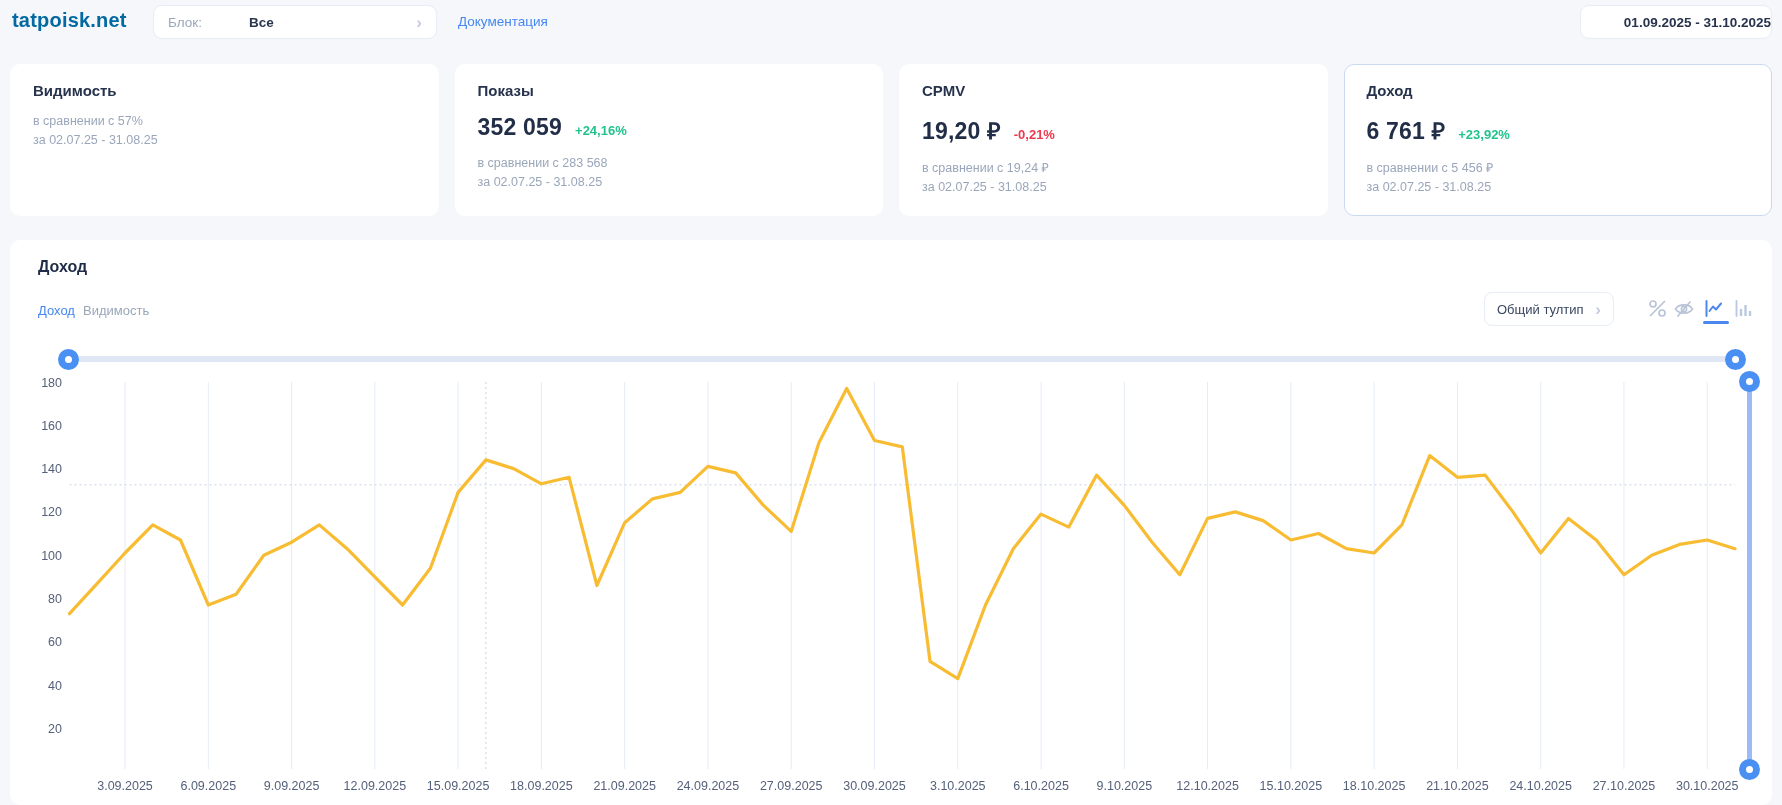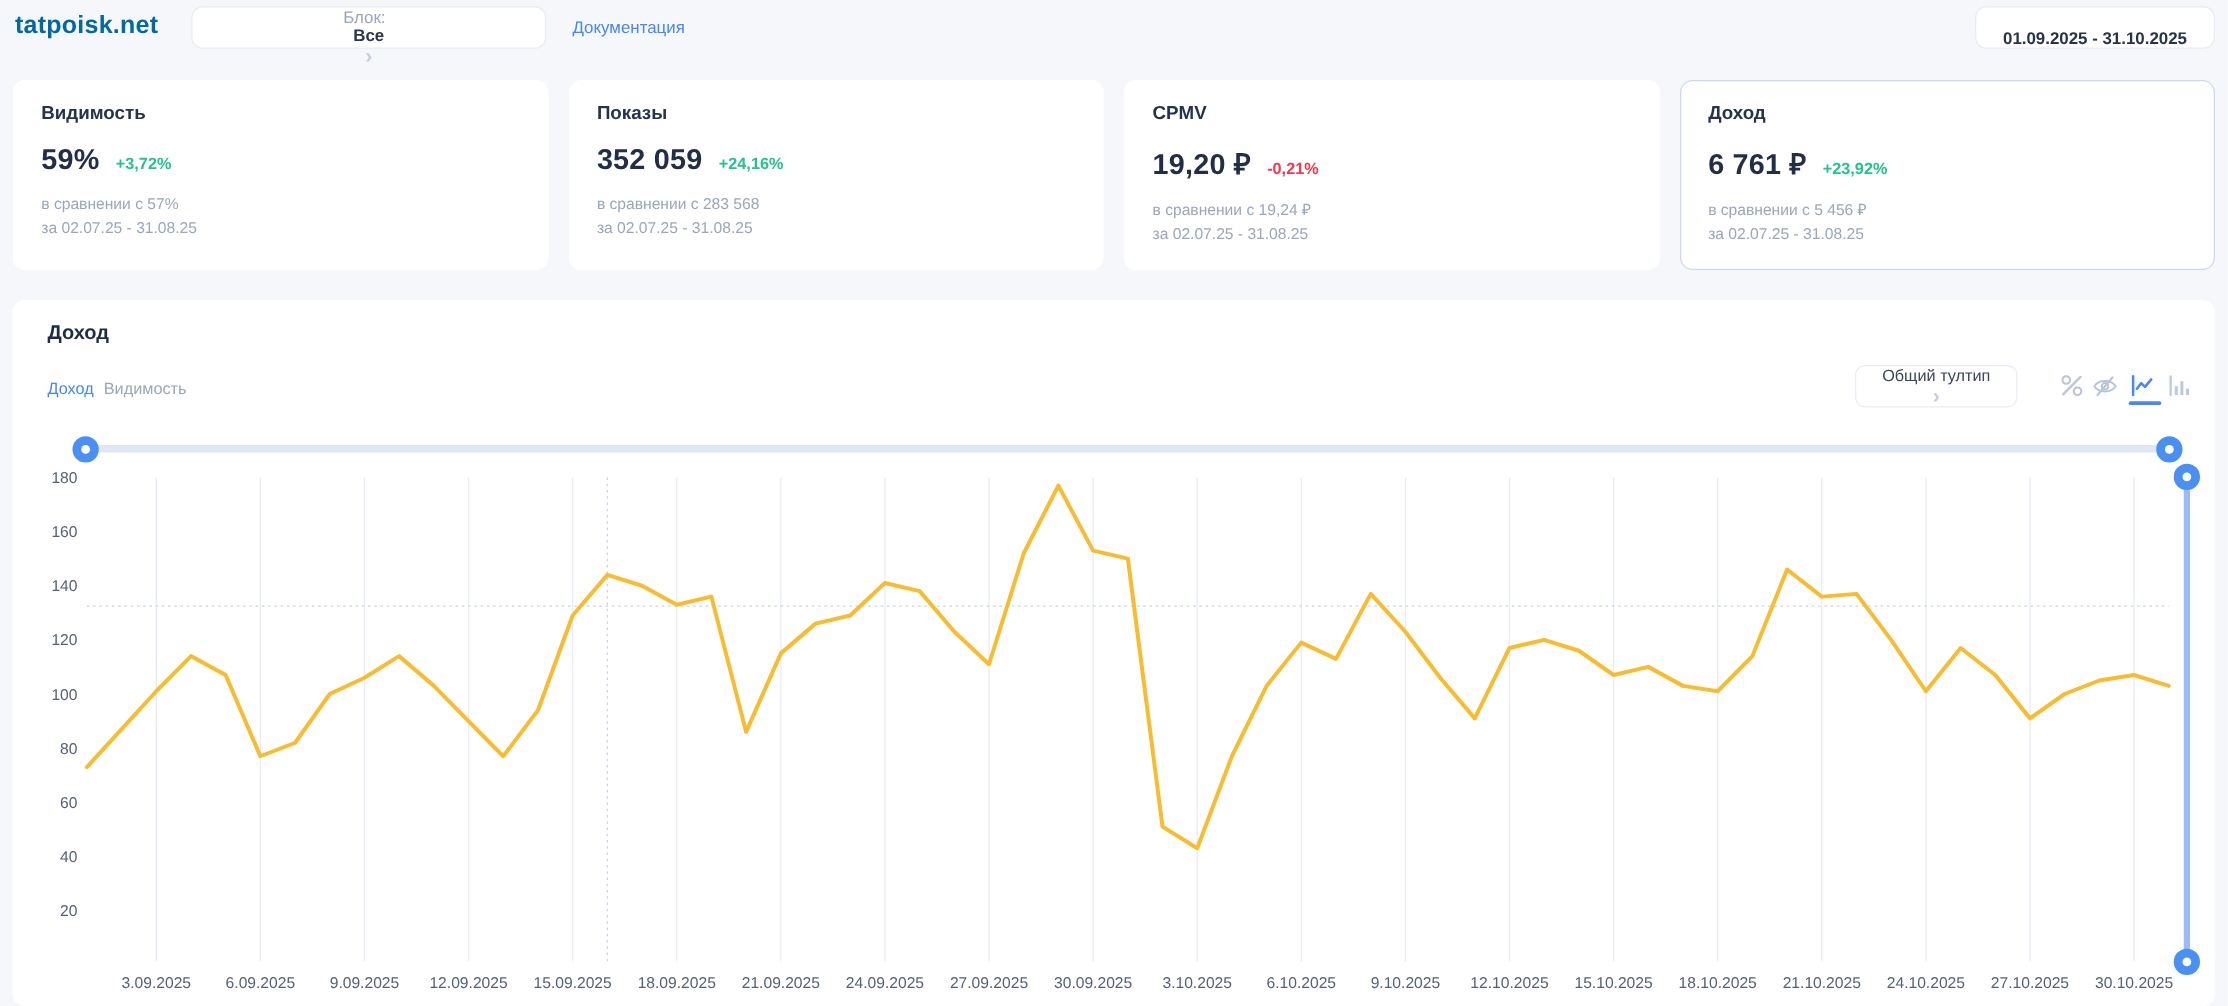--- a/index.html
+++ b/index.html
@@ -7,25 +7,25 @@
     width:1782px;height:805px;position:relative;overflow:hidden;
     background:#f5f7fb;
     font-family:"Liberation Sans", sans-serif;
     color:#2a3650;
   }
   .abs{position:absolute;}
   
   .logo{left:12px;top:9px;font-size:20px;font-weight:bold;color:#0369a1;letter-spacing:.2px;}
   .pillbox{
     background:#fff;border:1px solid #e7ecf5;border-radius:9px;height:34px;
-    display:flex;align-items:center;box-sizing:border-box;flex-direction:column;
+    display:flex;align-items:center;box-sizing:border-box;
   }
   .block-box{left:153px;top:5px;width:284px;padding:0 14px;}
   .block-label{color:#9aa6ba;font-size:13.5px;margin-right:7px;}
-  .block-value{color:#2a3650;font-size:13.5px;font-weight:bold;flex:1;}
+  .block-value{color:#2a3650;font-size:13.5px;font-weight:bold;flex:1;margin-left:40px;}
   .chev{color:#c4cddd;font-size:17px;line-height:1;font-weight:bold;}
   .docs-link{left:458px;top:14px;font-size:13.5px;color:#4687f1;cursor:pointer;}
   .date-box{left:1580px;top:5px;width:192px;justify-content:flex-end;font-size:13.5px;font-weight:bold;color:#27334c;}
   
   .cards{left:10px;top:64px;width:1762px;display:flex;gap:16px;}
   .card{
     flex:1;background:#fff;border-radius:10px;height:152px;box-sizing:border-box;
     padding:15px 22px;border:1px solid transparent;
   }
   .card.selected{border:1px solid #ccd8f0;}
@@ -67,24 +67,20 @@
 
 <div class="abs docs-link">Документация</div>
 
 <div class="abs pillbox date-box">
   <span>01.09.2025 - 31.10.2025</span>
 </div>
 
 <div class="abs cards">
   <div class="card">
     <div class="card-title">Видимость</div>
-    <div class="card-valrow">
-      <span class="card-value">59%</span>
-      <span class="card-delta" style="color: rgb(34, 195, 142);">+3,72%</span>
-    </div>
     <div class="card-sub">
       <div>в сравнении с 57%</div>
       <div>за 02.07.25 - 31.08.25</div>
     </div>
   </div>
   <div class="card">
     <div class="card-title">Показы</div>
     <div class="card-valrow">
       <span class="card-value">352 059</span>
       <span class="card-delta" style="color: rgb(34, 195, 142);">+24,16%</span>

